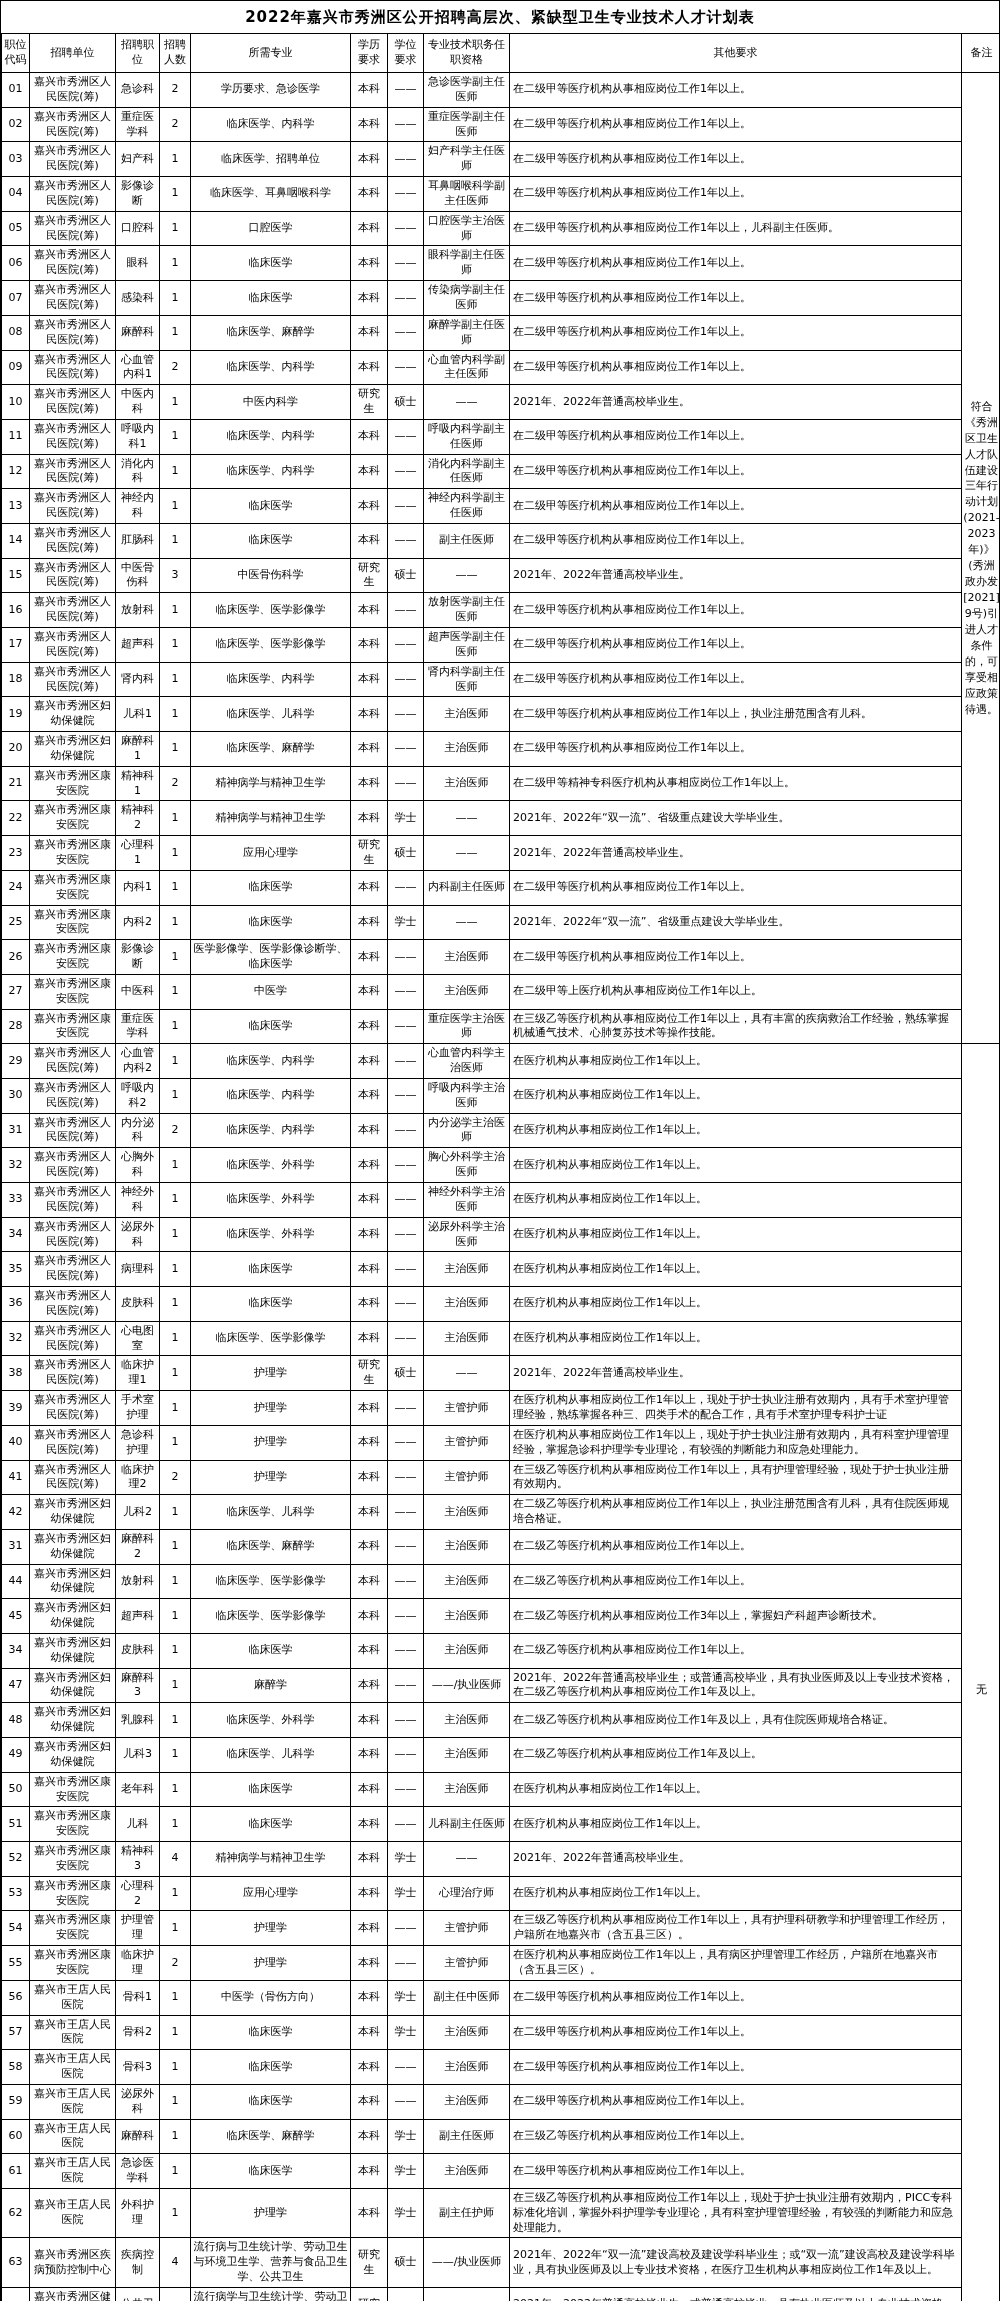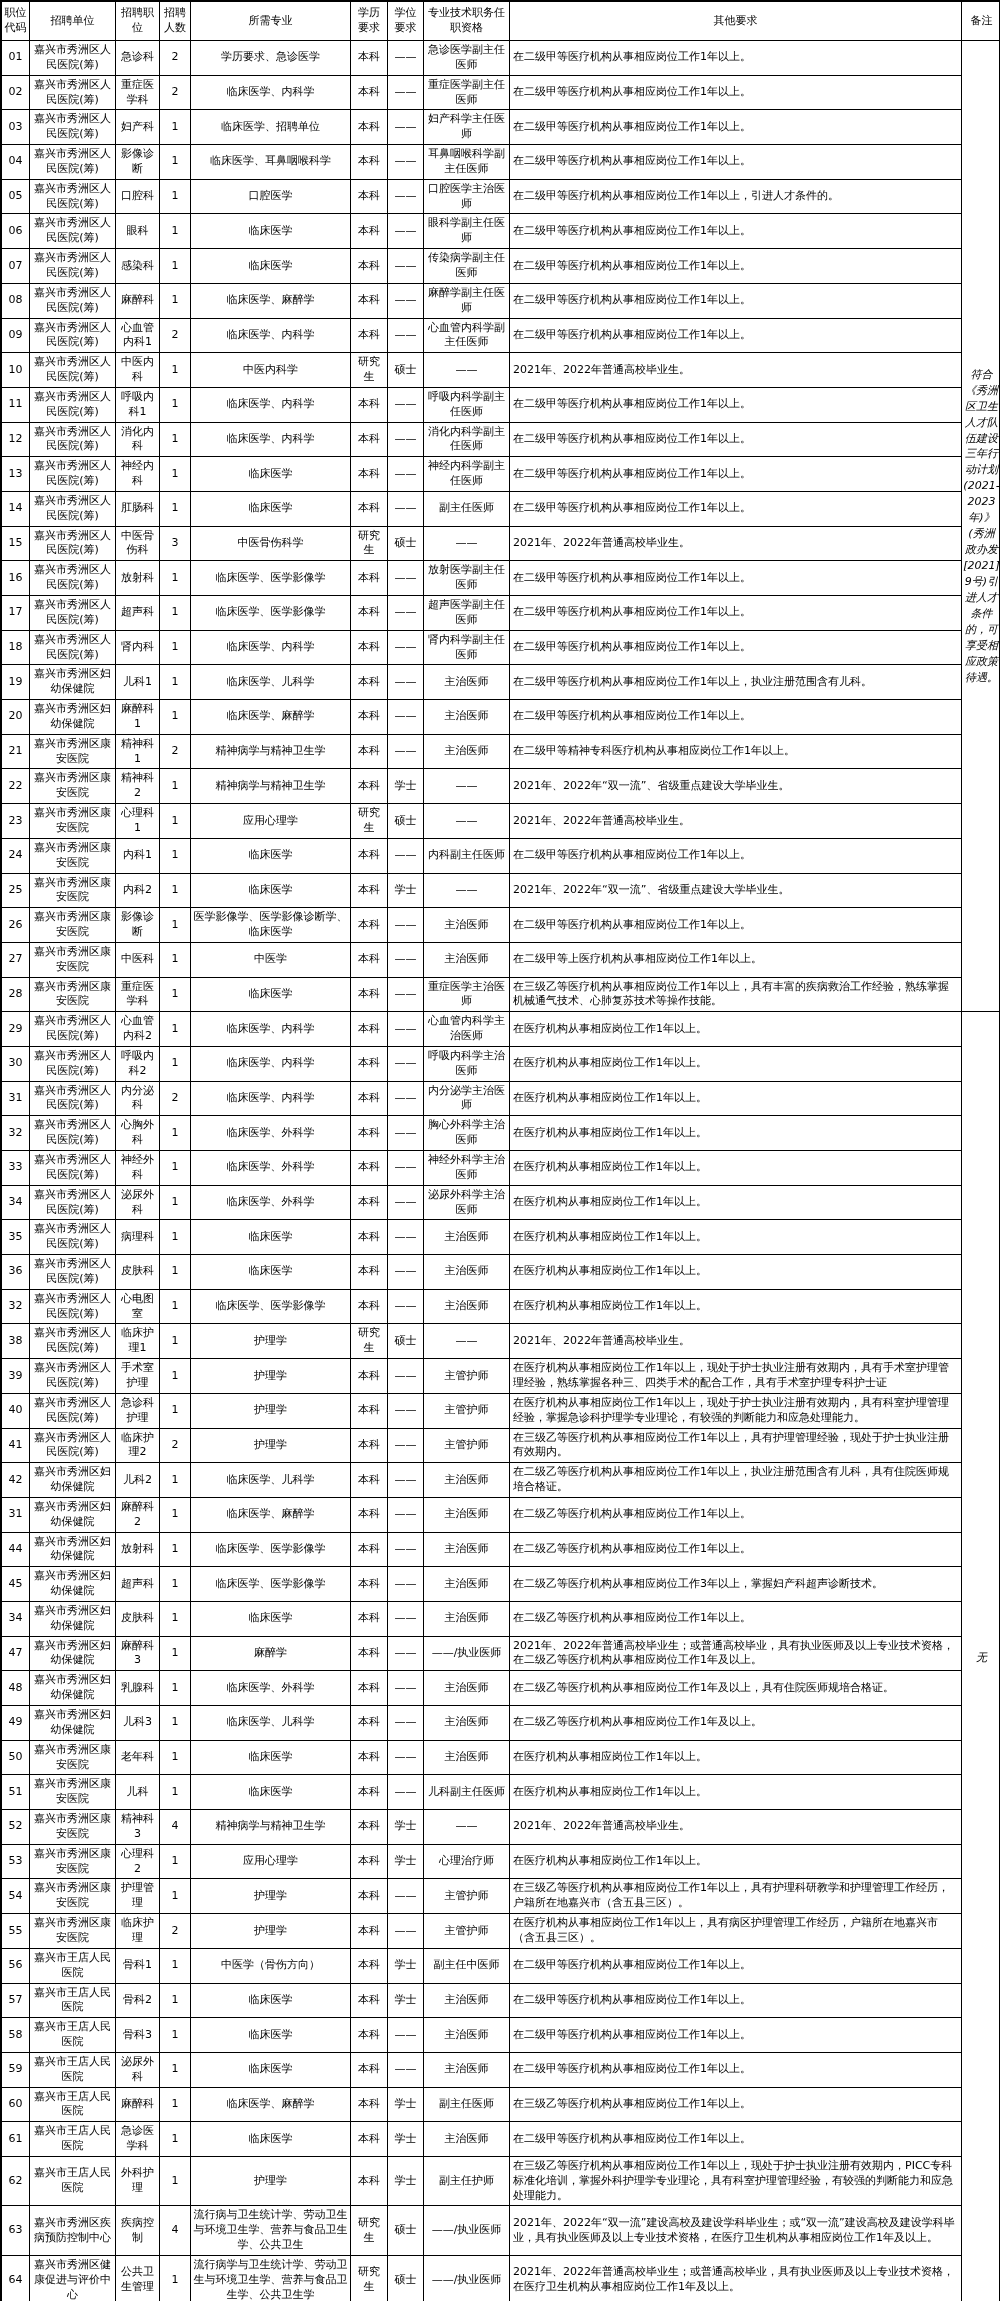--- a/index.html
+++ b/index.html
@@ -4,26 +4,27 @@
 <style>
   html,body{margin:0;padding:0;background:#fff;}
   body{width:1000px;font-family:"DejaVu Sans","Liberation Sans",sans-serif;color:#000;}
   .page{width:998px;border:1px solid #000;background:#fff;}
   .title{font-size:15px;font-weight:bold;text-align:center;padding:7px 0 6px 0;letter-spacing:1px;}
   table{width:100%;border-collapse:collapse;table-layout:fixed;}
   th,td{border:1px solid #000;font-size:11px;font-weight:normal;text-align:center;vertical-align:middle;padding:2px 2px;word-break:break-all;line-height:1.35;}
   thead th{height:34px;}
   tbody tr{height:33px;}
   td.other{text-align:left;padding-left:3px;}
-  td.remark{font-size:11px;line-height:1.45;padding:1px;font-style:italic;}
+  td.remark{font-size:11px;line-height:1.45;padding:1px;}
 </style>
 </head>
 <body>
 
 <div class="page">
+  <div class="title">2022年嘉兴市秀洲区公开招聘高层次、紧缺型卫生专业技术人才计划表</div>
   <table>
     <colgroup>
       <col style="width:28px">
         <col style="width:86px">
         <col style="width:44px">
         <col style="width:31px">
       <col style="width:160px">
         <col style="width:37px">
         <col style="width:36px">
         <col style="width:86px">
@@ -92,21 +93,21 @@
         </tr>
         <tr>
           <td>05</td>
           <td>嘉兴市秀洲区人民医院(筹)</td>
           <td>口腔科</td>
           <td>1</td>
           <td>口腔医学</td>
           <td>本科</td>
           <td>——</td>
           <td>口腔医学主治医师</td>
-          <td class="other">在二级甲等医疗机构从事相应岗位工作1年以上，引进人才条件的。</td>
+          <td class="other">在二级甲等医疗机构从事相应岗位工作1年以上，儿科副主任医师。</td>
         </tr>
         <tr>
           <td>06</td>
           <td>嘉兴市秀洲区人民医院(筹)</td>
           <td>眼科</td>
           <td>1</td>
           <td>临床医学</td>
           <td>本科</td>
           <td>——</td>
           <td>眼科学副主任医师</td>

